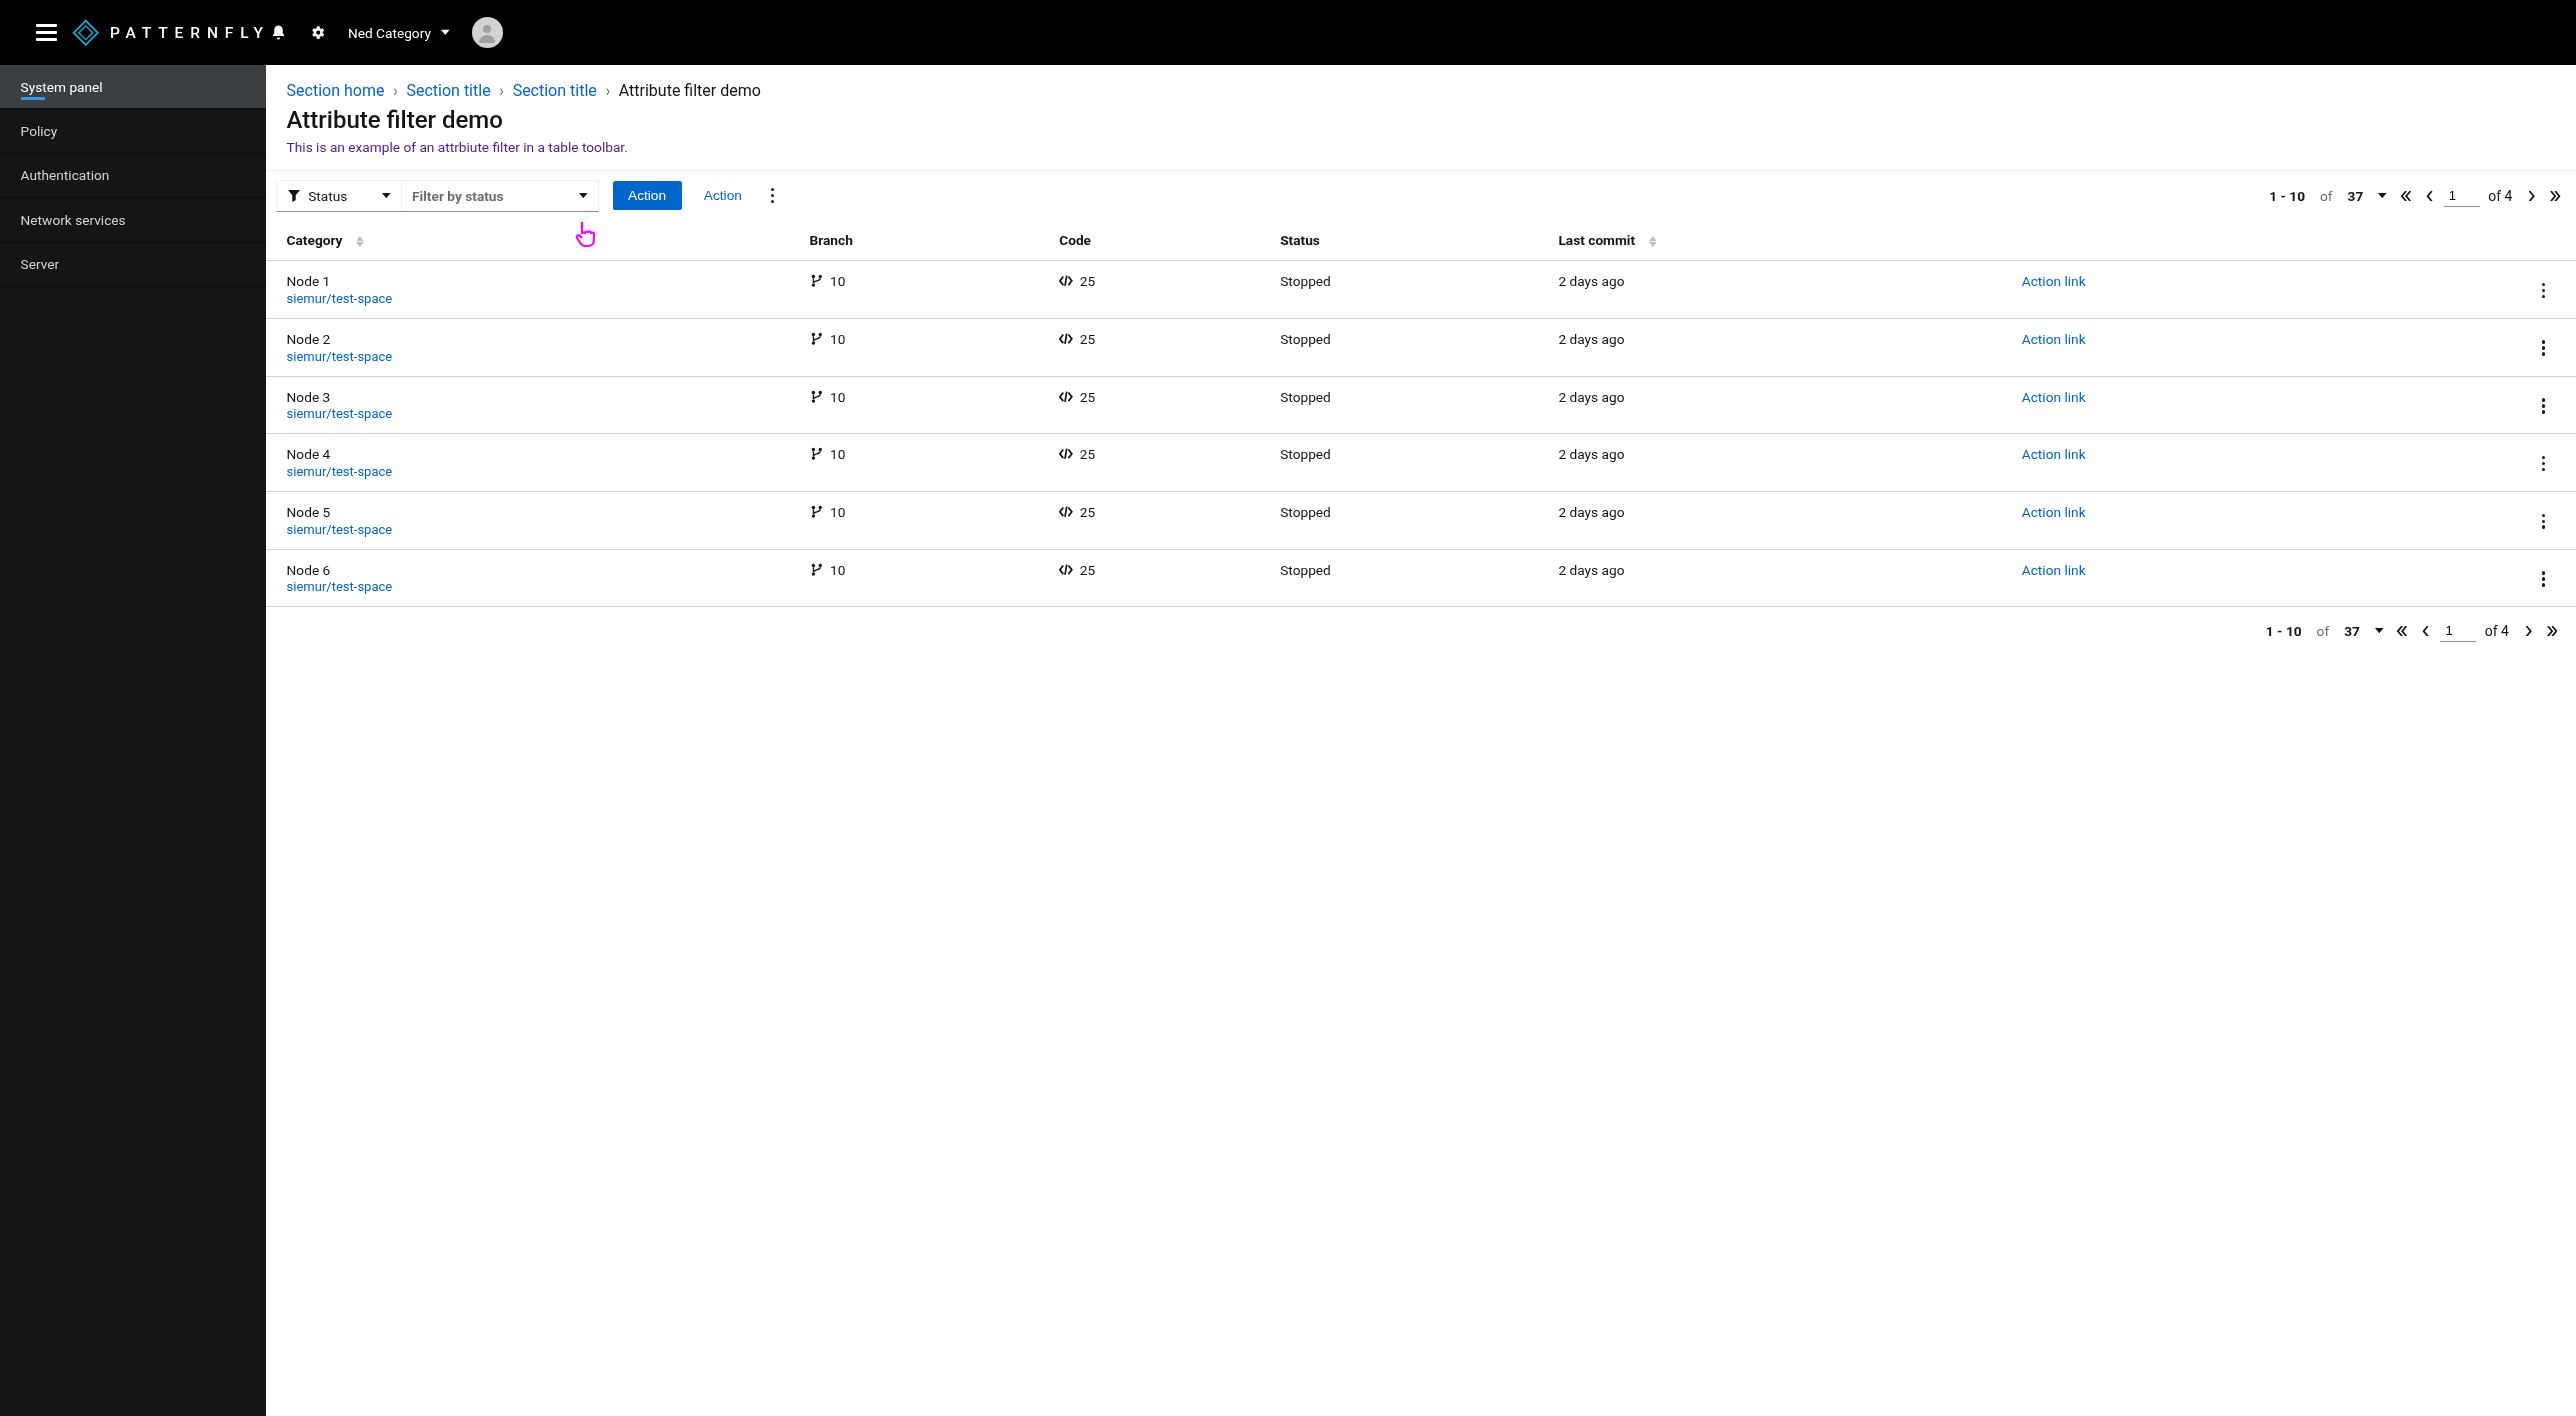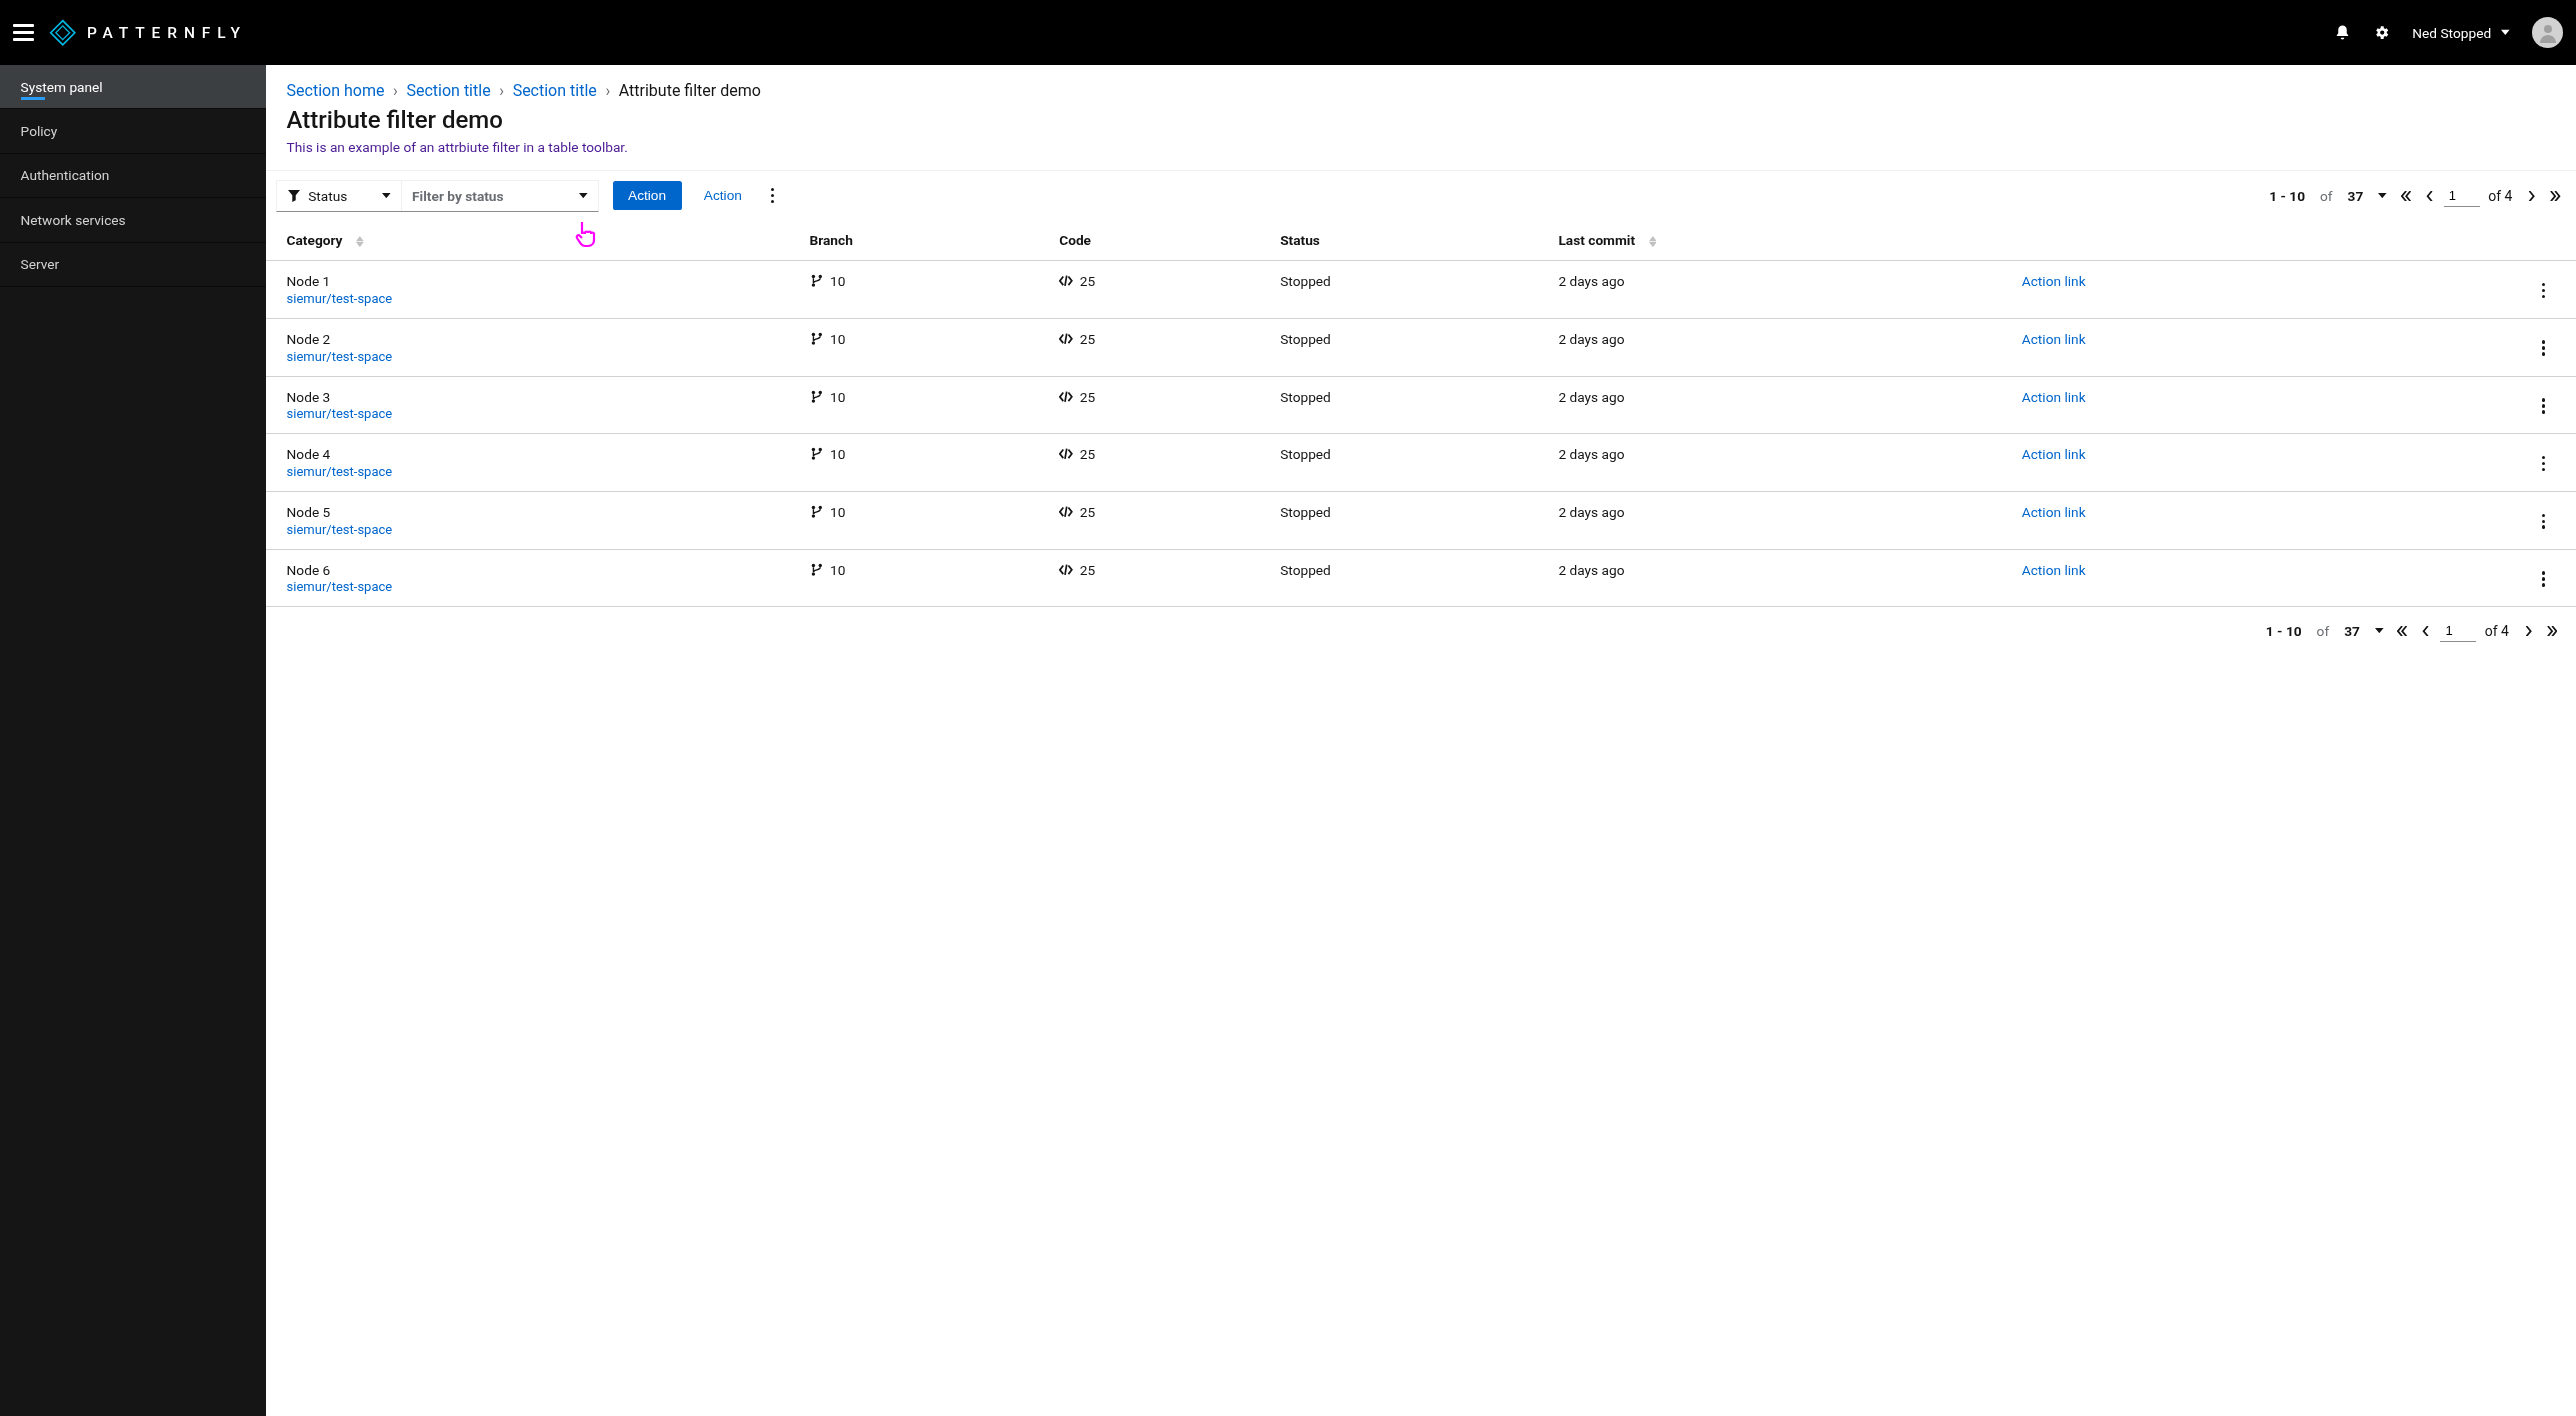--- a/index.html
+++ b/index.html
@@ -1,19 +1,19 @@
 <!DOCTYPE html>
 <html style="font-size:13.7px"><head>
 <meta charset="utf-8">
 <style>
   * { box-sizing: border-box; margin: 0; padding: 0; }
   body { font-family: -apple-system, BlinkMacSystemFont, "Segoe UI", Roboto, "Helvetica Neue", Arial, sans-serif; font-size: 13.7px; color: #151515; background: #fff; }
   
   
-  .masthead { background: #000; color: #fff; height: 65px; display: flex; align-items: center; padding: 0 13px; justify-content: space-between; }
+  .masthead { background: #000; color: #fff; height: 65px; display: flex; align-items: center; padding: 0 36px; justify-content: flex-start; }
   .masthead-left { display: flex; align-items: center; gap: 15.5px; }
   .hamburger { display: flex; flex-direction: column; gap: 4.3px; cursor: pointer; }
   .hamburger span { display: block; width: 20.6px; height: 2.6px; background: #fff; border-radius: 0.9px; }
   .brand { display: flex; align-items: center; gap: 10.3px; }
   .brand-logo { width: 27.5px; height: 27.5px; }
   .brand-text { font-size: 15.5px; font-weight: 500; letter-spacing: 6.9px; }
   .masthead-right { display: flex; align-items: center; gap: 22px; }
   .icon-btn { width: 17px; height: 17px; fill: #fff; cursor: pointer; }
   .user-block { display: flex; align-items: center; gap: 10.3px; cursor: pointer; }
   .user-name { font-size: 13.7px; }
@@ -99,21 +99,21 @@
     </div>
   </div>
   <div class="masthead-right">
     <svg class="icon-btn" viewBox="0 0 24 24">
         <path d="M12 2a6 6 0 0 0-6 6v5l-2 3v1h16v-1l-2-3V8a6 6 0 0 0-6-6zm0 20a2.5 2.5 0 0 0 2.5-2.5h-5A2.5 2.5 0 0 0 12 22z"></path>
       </svg>
     <svg class="icon-btn" viewBox="0 0 24 24">
         <path d="M19.4 13a7.5 7.5 0 0 0 .1-1 7.5 7.5 0 0 0-.1-1l2.1-1.6-2-3.5-2.5 1a7.4 7.4 0 0 0-1.7-1L15 3h-4l-.3 2.9a7.4 7.4 0 0 0-1.7 1l-2.5-1-2 3.5L6.6 11a7.5 7.5 0 0 0-.1 1 7.5 7.5 0 0 0 .1 1l-2.1 1.6 2 3.5 2.5-1a7.4 7.4 0 0 0 1.7 1L11 21h4l.3-2.9a7.4 7.4 0 0 0 1.7-1l2.5 1 2-3.5zM13 15a3 3 0 1 1 0-6 3 3 0 0 1 0 6z"></path>
       </svg>
     <div class="user-block">
-      <span class="user-name">Ned Stopped</span>
+      <span class="user-name">Ned Category</span>
       <svg class="caret-down" viewBox="0 0 10 6">
           <path d="M0 0l5 6 5-6z" fill="#fff"></path>
         </svg>
     </div>
     <div class="avatar">
       <svg viewBox="0 0 24 24">
           <circle cx="12" cy="8" r="4"></circle>
           <path d="M4 22c0-4.4 3.6-8 8-8s8 3.6 8 8z"></path>
         </svg>
     </div>

